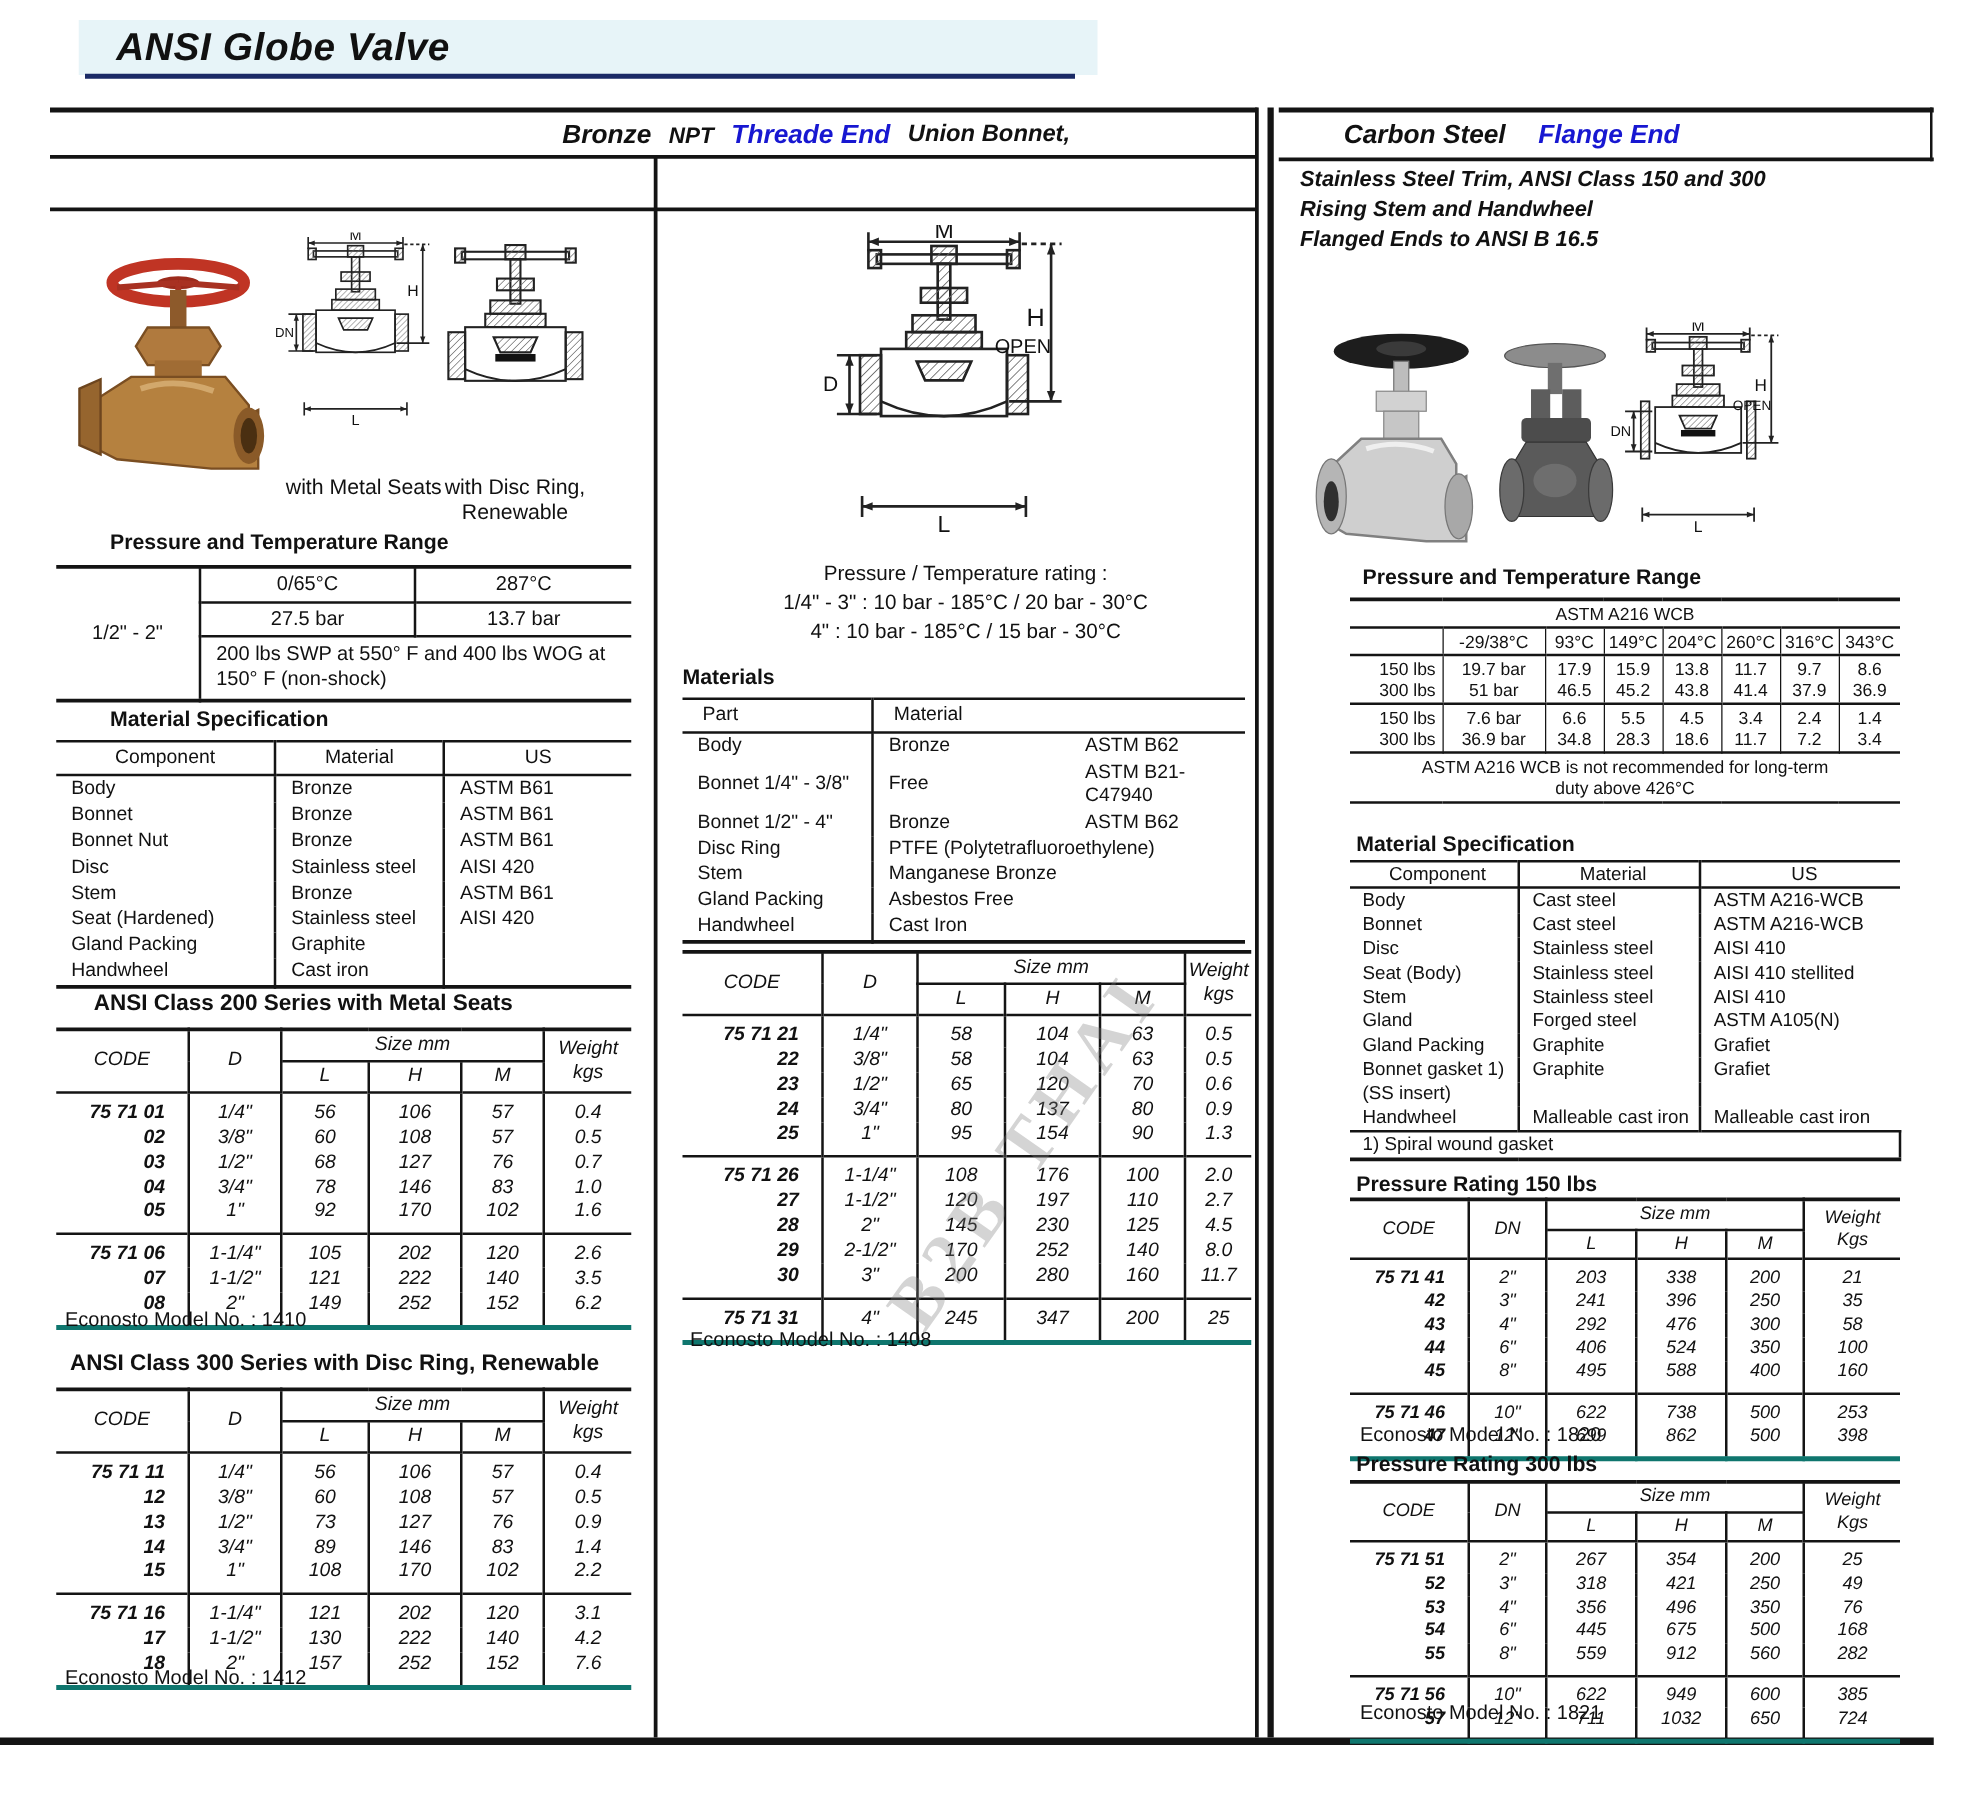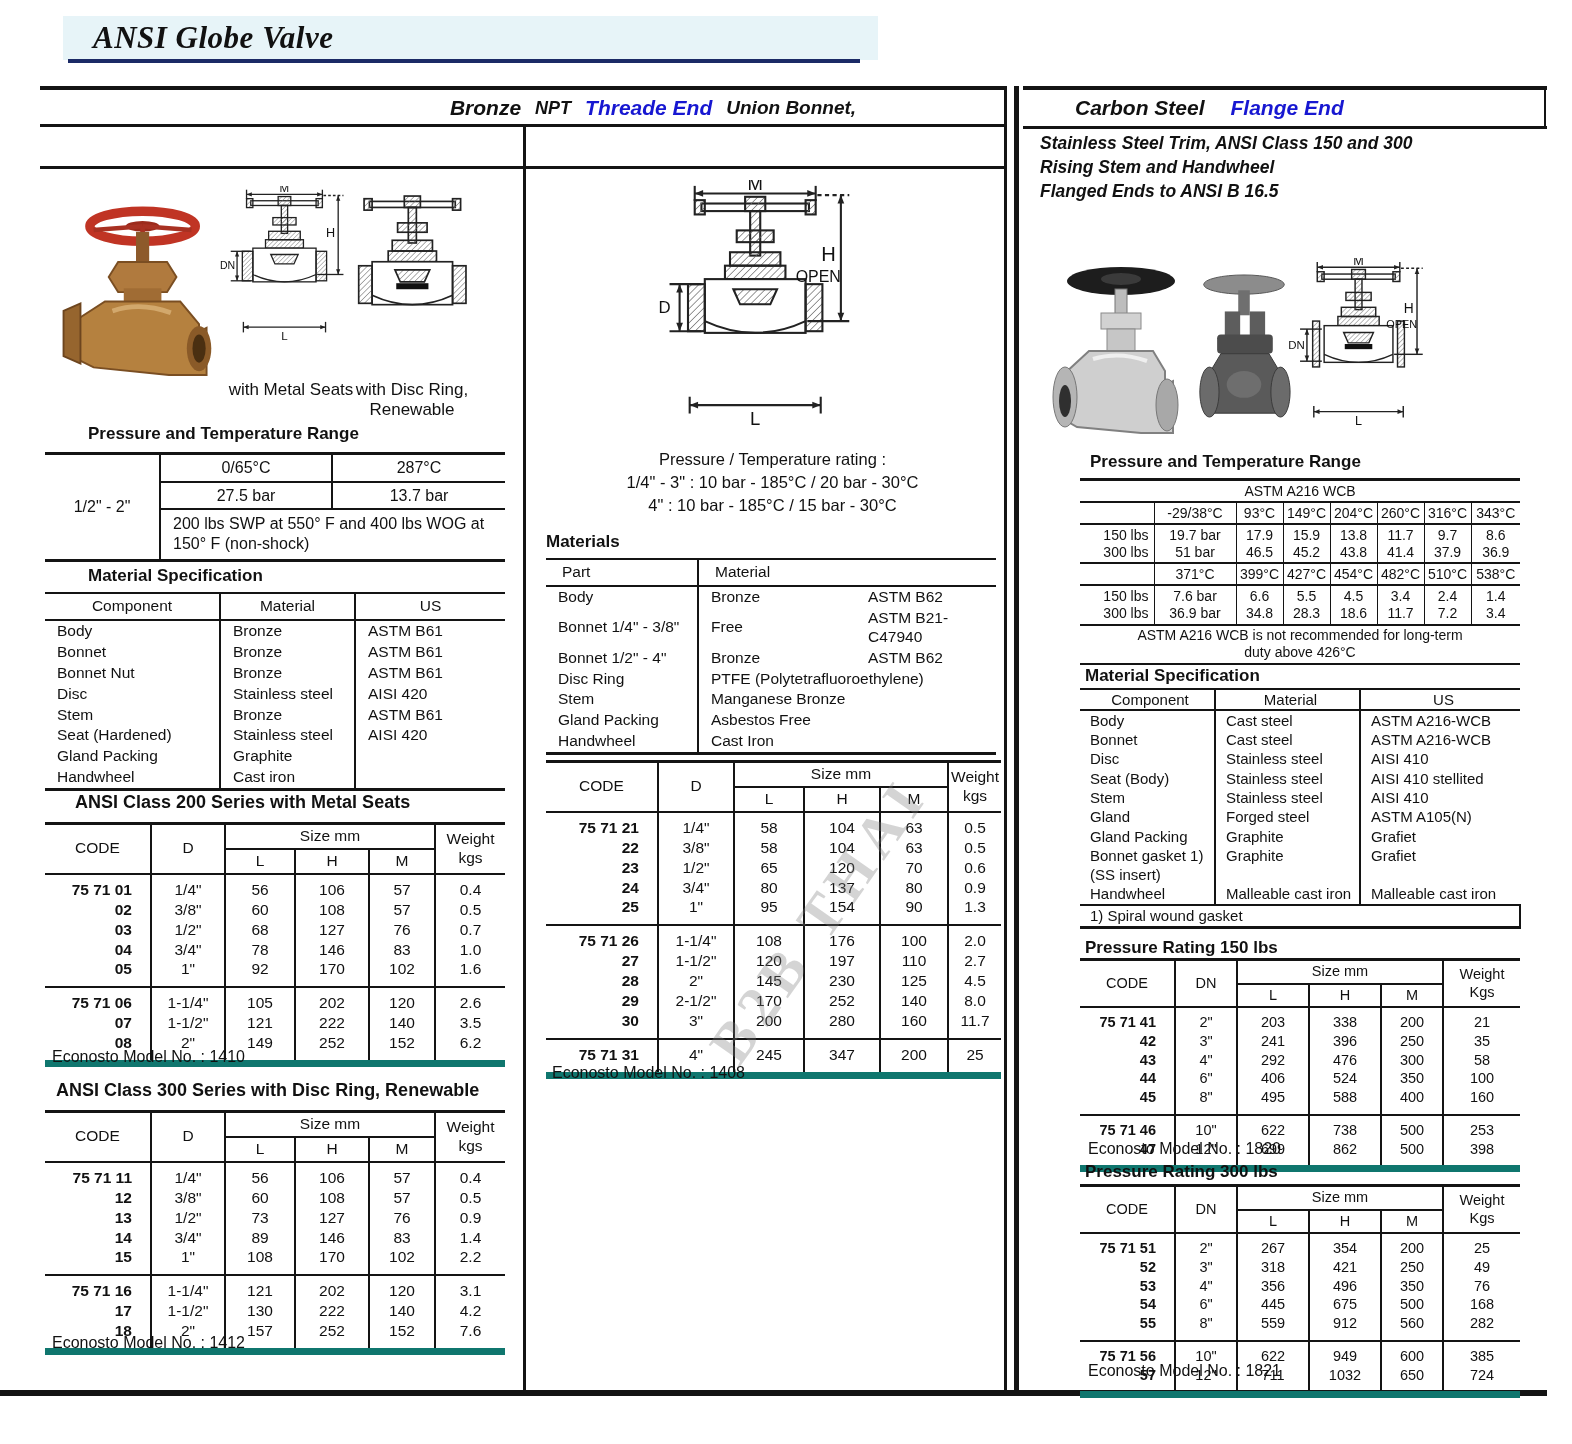--- a/index.html
+++ b/index.html
@@ -12,21 +12,21 @@
   .pre{white-space:pre-line;}
   .blue{color:#1717d1;}
   
   .title-band{background:#e7f4f8;display:flex;align-items:center;}
   .title-text{font-size:31px;font-weight:700;font-style:italic;letter-spacing:.5px;padding-left:30px;}
   .navy{background:#1b2a66;}
   
   table{border-collapse:collapse;table-layout:fixed;color:#111;}
   td,th{line-height:1.22;}
   
-  .dim{font-size:15.5px;border-top:3px solid #141414;border-bottom:7px solid #0f766e;width:100%;}
+  .dim{font-size:15.5px;border-top:3px solid #141414;border-bottom:4px solid #0f766e;width:100%;font-style:italic;}
   .dim th{font-weight:400;padding:2px 2px;}
   .dim thead{border-bottom:2px solid #141414;}
   .dim th,.dim td{text-align:center;}
   .dim td{padding:.5px 2px;}
   .dim .vr{border-right:2px solid #141414;}
   .dim .size{border-bottom:2px solid #141414;}
   .dim tbody{border-top:2px solid #141414;}
   .dim tbody tr:first-child td{padding-top:6px;}
   .dim tbody tr:last-child td{padding-bottom:7px;}
   .dim td:first-child{font-weight:700;text-align:right;padding-right:18px;}
@@ -70,21 +70,21 @@
 <div id="page">
 
   <svg width="0" height="0" style="position:absolute" aria-hidden="true">
     <defs>
       <pattern id="hatch" width="6" height="6" patternUnits="userSpaceOnUse" patternTransform="rotate(45)">
         <line x1="0" y1="0" x2="0" y2="6" stroke="#666" stroke-width="1.6"></line>
       </pattern>
     </defs>
   </svg>
 
-  <div class="abs title-band" style="left:63px;top:16px;width:815px;height:44px;font-family:Liberation Serif, serif;">
+  <div class="abs title-band" style="left:63px;top:16px;width:815px;height:44px;">
     <span class="title-text">ANSI Globe Valve</span>
   </div>
   <div class="hl navy" style="left:68px;top:59px;width:792px;height:4px;"></div>
 
   <div class="hl" style="left:40px;top:86px;width:966px;height:4px;"></div>
   <div class="hl" style="left:40px;top:124px;width:966px;height:3px;"></div>
   <div class="hl" style="left:40px;top:166px;width:966px;height:3px;"></div>
   <div class="vl" style="left:523px;top:124px;width:2.5px;height:1266px;"></div>
   <div class="vl" style="left:1004px;top:86px;width:2.5px;height:1304px;"></div>
   <div class="vl" style="left:1014px;top:86px;width:5px;height:1304px;"></div>
@@ -791,30 +791,20 @@
             <td class="pre">13.8
 43.8</td>
             <td class="pre">11.7
 41.4</td>
             <td class="pre">9.7
 37.9</td>
             <td class="pre">8.6
 36.9</td>
           </tr>
           <tr>
-            <td></td>
-            <td>371°C</td>
-            <td>399°C</td>
-            <td>427°C</td>
-            <td>454°C</td>
-            <td>482°C</td>
-            <td>510°C</td>
-            <td>538°C</td>
-          </tr>
-          <tr>
             <td class="r pre">150 lbs
 300 lbs</td>
             <td class="pre">7.6 bar
 36.9 bar</td>
             <td class="pre">6.6
 34.8</td>
             <td class="pre">5.5
 28.3</td>
             <td class="pre">4.5
 18.6</td>

